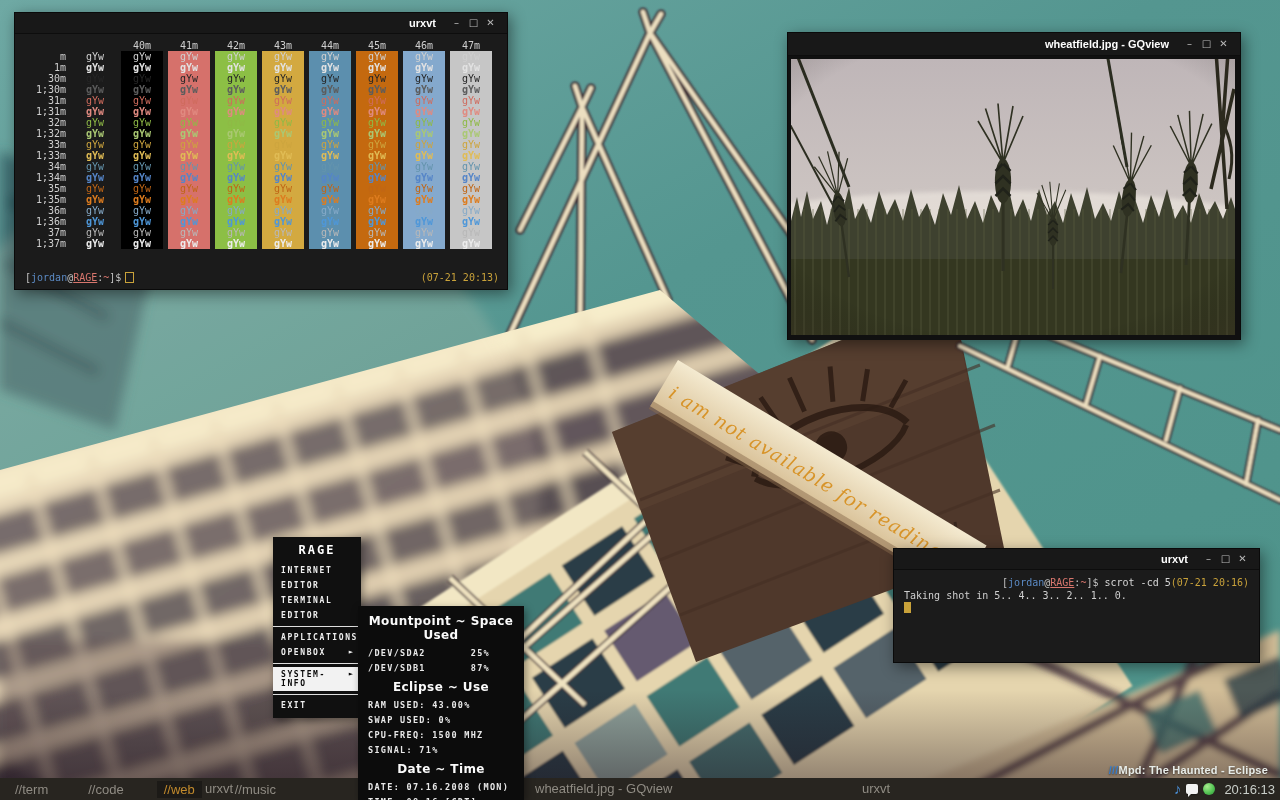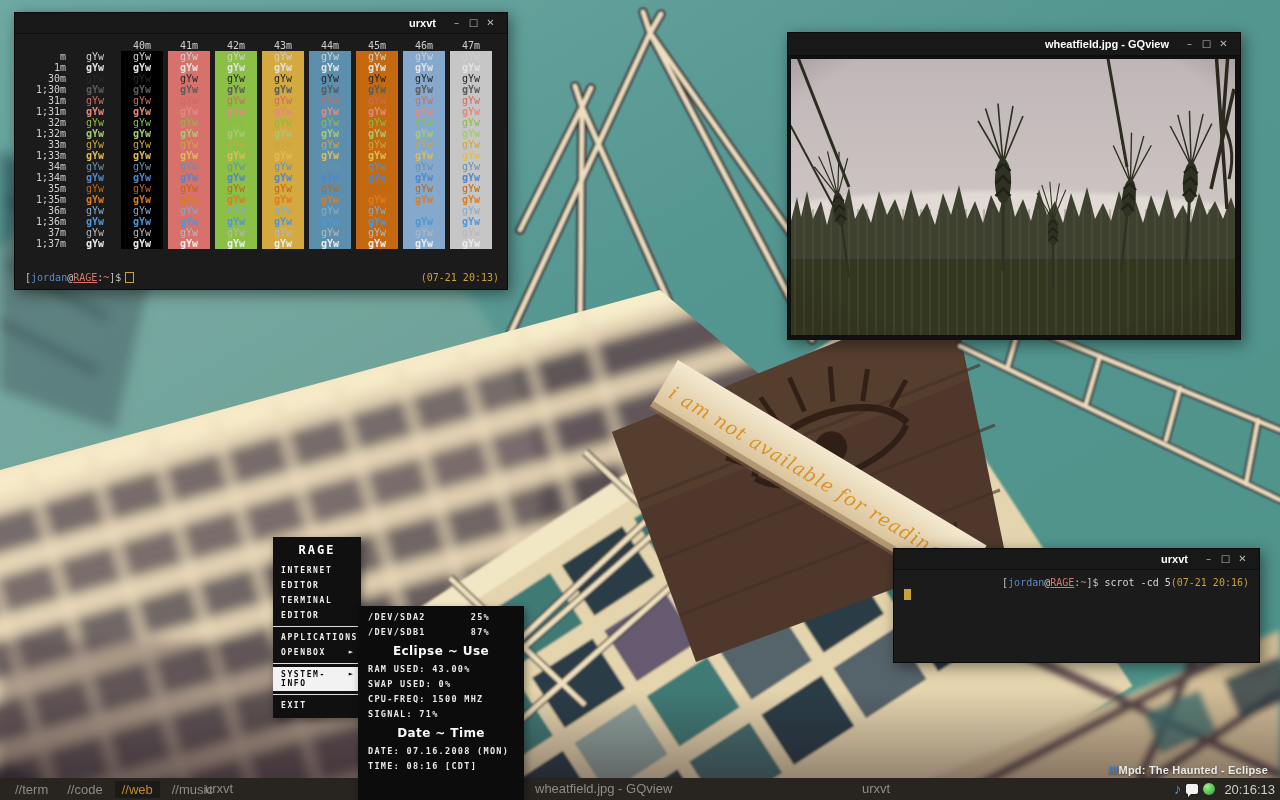--- a/index.html
+++ b/index.html
@@ -65,21 +65,21 @@
            box-shadow:2px 3px 8px rgba(0,0,0,.4)}
   .shead{font:bold 12px "DejaVu Sans",sans-serif;color:#fafafa;text-align:center;
          letter-spacing:.4px;padding:4px 0 4px}
   .srow{font-weight:bold;font-size:8.5px;letter-spacing:1.3px;line-height:15px;color:#e9e9e9;
         white-space:nowrap}
   .srow.kv{display:flex;justify-content:space-between;padding-right:24px}
 
   
   .taskbar{position:absolute;left:0;right:0;bottom:0;height:22px;background:#282520;z-index:4;
            display:flex;align-items:center;color:#8f8b83;font:13px "Liberation Sans",sans-serif}
-  .wslist{display:flex;align-items:center;padding-left:8px;gap:5px}
+  .wslist{display:flex;align-items:center;padding-left:8px;gap:26px}
   .ws{padding:1px 7px;cursor:default}
   .ws.act{color:var(--taskbar_active_orange);background:#1c1a17}
   .twin{position:absolute;top:0;height:22px;line-height:22px;width:310px;overflow:hidden;
         white-space:nowrap;text-overflow:ellipsis;cursor:default}
   .twin.s0{left:205px}.twin.s1{left:535px}.twin.s2{left:862px}
   .tray{position:absolute;right:5px;top:0;height:22px;display:flex;align-items:center;gap:5px}
   .note{color:#4a90d9;font-size:15px;line-height:20px}
   .bubble{position:relative;width:12px;height:10px;background:#f2f2f2;border-radius:2px;
           box-shadow:0 1px 2px rgba(0,0,0,.4)}
   .bubble:after{content:"";position:absolute;left:2px;bottom:-3px;border:3px solid transparent;
@@ -342,20 +342,21 @@
     <span class="wbtn">□</span>
     <span class="wbtn">✕</span>
   </div>
   <div class="tcontent">
     <div class="t2line1">
       <span>
         <span class="pg">[</span><span class="pu">jordan</span><span class="pg">@</span><span class="ph">RAGE</span><span class="pg">:</span><span class="pt">~</span><span class="pg">]$</span><span class="cmd">&nbsp;</span><span class="cmd">scrot -cd 5</span>
       </span>
       <span class="pclock">(07-21 20:16)</span>
     </div>
+    <div>Taking shot in 5.. 4.. 3.. 2.. 1.. 0.</div>
     <div><span class="cur2"></span></div>
   </div>
 </div>
 
 <div class="menu">
   <div class="mtitle">RAGE</div>
   <div>
       <div class="mitem">
         <span>INTERNET</span>
       </div>
@@ -384,20 +385,21 @@
       </div>
       <div class="msep"></div>
       <div class="mitem">
         <span>EXIT</span>
       </div>
     </div>
 </div>
 
 <div class="sysinfo">
   <div>
+      <div class="shead">Mountpoint ~ Space Used</div>
       <div class="srow kv">
         <span>/DEV/SDA2</span>
         <span>25%</span>
       </div>
       <div class="srow kv">
         <span>/DEV/SDB1</span>
         <span>87%</span>
       </div>
       <div class="shead">Eclipse ~ Use</div>
       <div class="srow">RAM USED: 43.00%</div>

